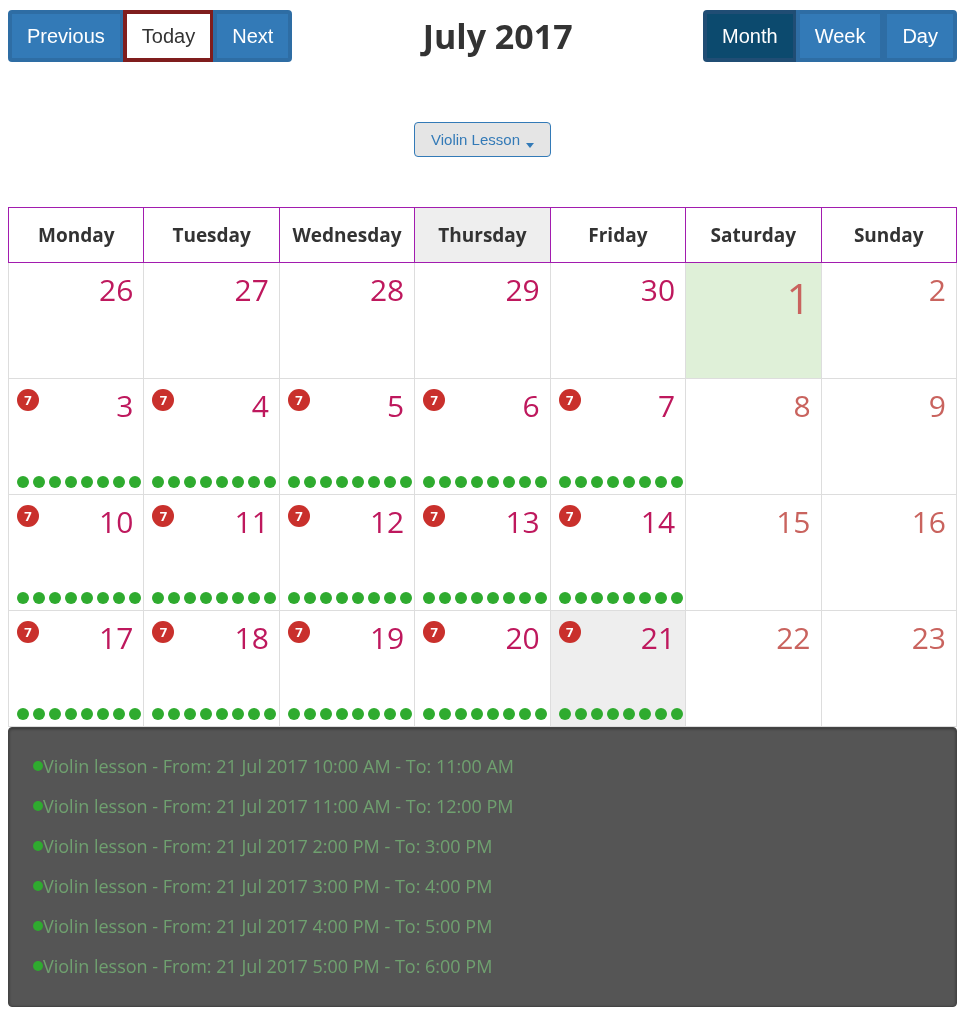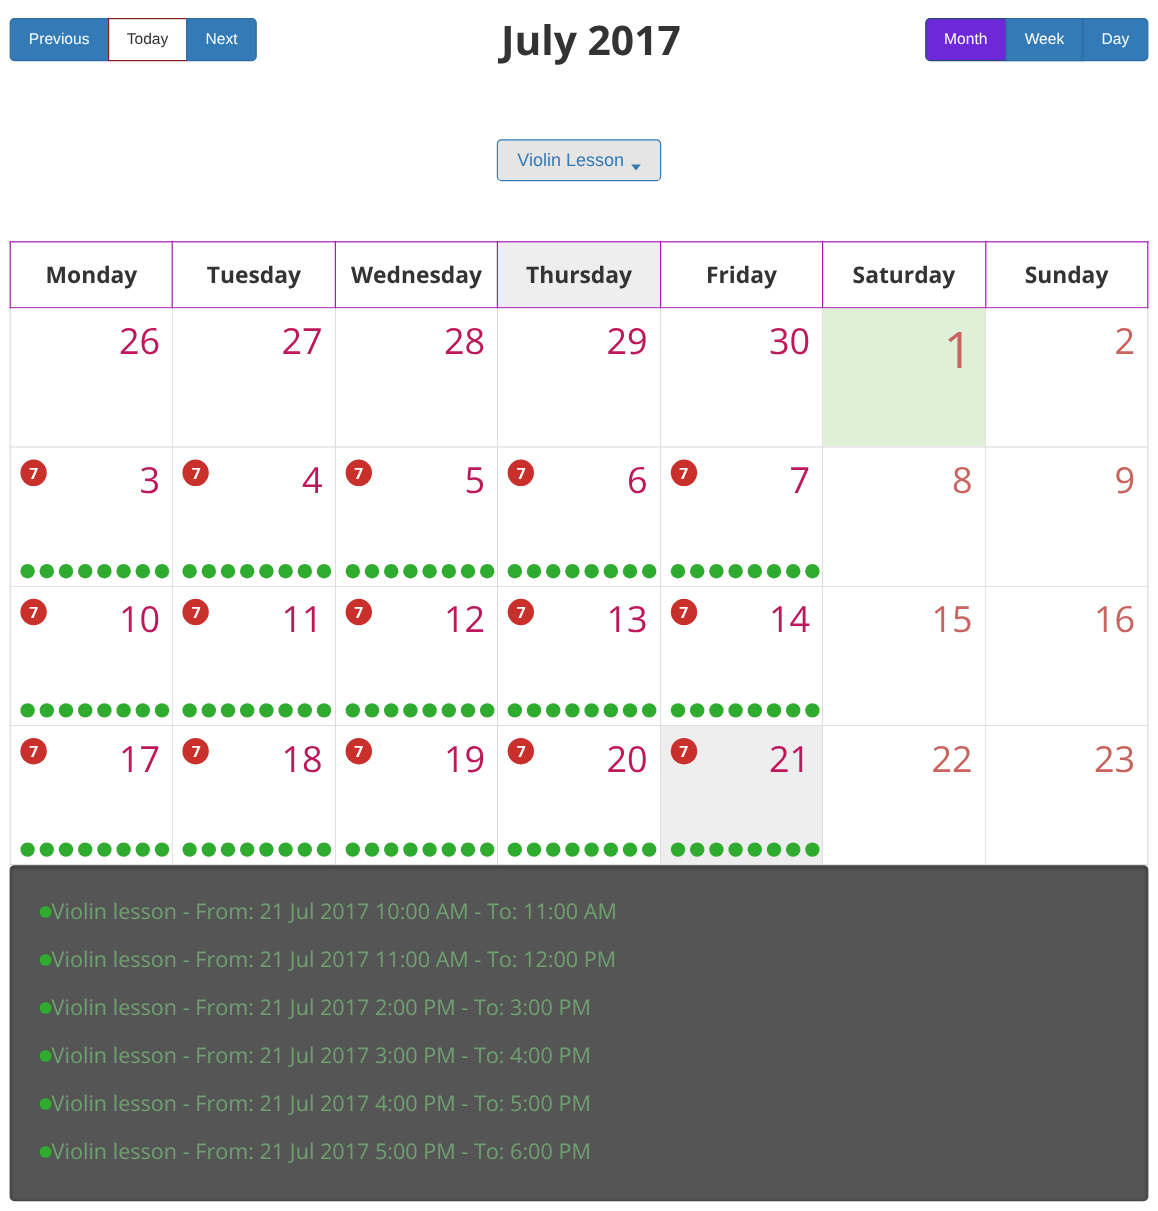--- a/index.html
+++ b/index.html
@@ -19,37 +19,37 @@
   .title {
     font-size: 34px;
     font-weight: 700;
     color: #333;
     text-align: center;
     flex: 1;
   }
   .btn-group { display: flex; }
   .btn {
     padding: 8px 15px;
-    font-size: 13px;
-    border: 1px solid #7f1d1d;
+    font-size: 20px;
+    border: 4px solid #7f1d1d;
     background: #fff;
     color: #333;
     cursor: pointer;
     line-height: 1.4;
   }
   .btn-group .btn:not(:first-child) { margin-left: -1px; }
   .btn-group .btn:first-child { border-top-left-radius: 4px; border-bottom-left-radius: 4px; }
   .btn-group .btn:last-child { border-top-right-radius: 4px; border-bottom-right-radius: 4px; }
   .btn-primary {
     background: #337ab7;
     border-color: #2e6da4;
     color: #fff;
   }
   .btn-primary.active {
-    background: #6d28d9;
+    background: #0c4a6e;
     border-color: #204d74;
   }
   .filter-row {
     text-align: center;
     margin-bottom: 50px;
   }
   .btn-outline {
     background: #e5e5e5;
     border: 1px solid #337ab7;
     color: #337ab7;

